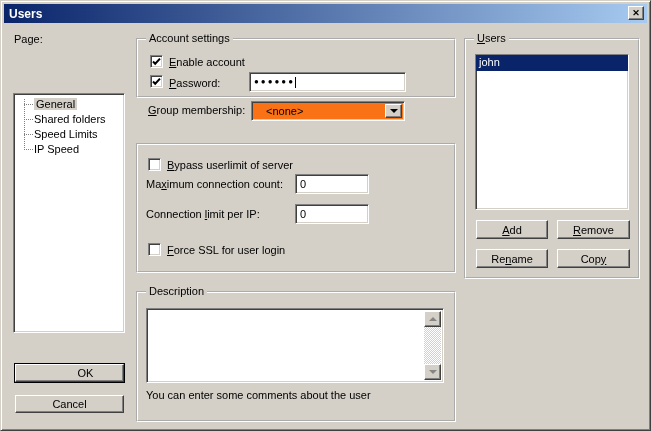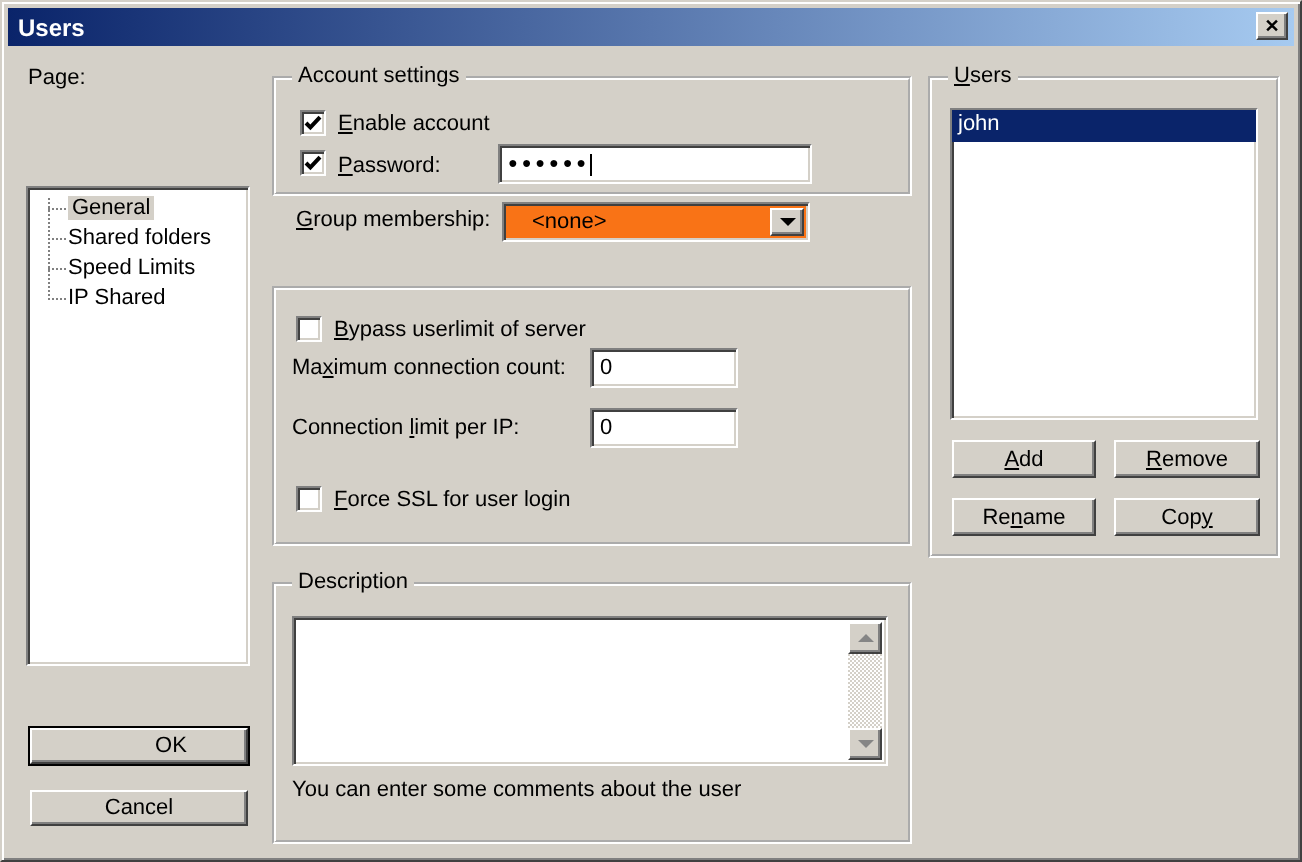--- a/index.html
+++ b/index.html
@@ -134,21 +134,21 @@
     <div class="tree-row">
       <span class="sel">General</span>
     </div>
     <div class="tree-row">
       <span>Shared folders</span>
     </div>
     <div class="tree-row">
       <span>Speed Limits</span>
     </div>
     <div class="tree-row">
-      <span>IP Shared</span>
+      <span>IP Speed</span>
     </div>
   </div>
 
   <div class="btn btn-default" style="left:14px; top:363px; width:109px; height:18px;padding-left:32px;">OK</div>
   <div class="btn" style="left:14px; top:394px; width:109px; height:18px;">Cancel</div>
 
   <div class="group" style="left:135px; top:37px; width:320px; height:60px;">
     <div class="group-title">Account settings</div>
 
     <div class="cb checked" style="left:12px; top:15px;">

